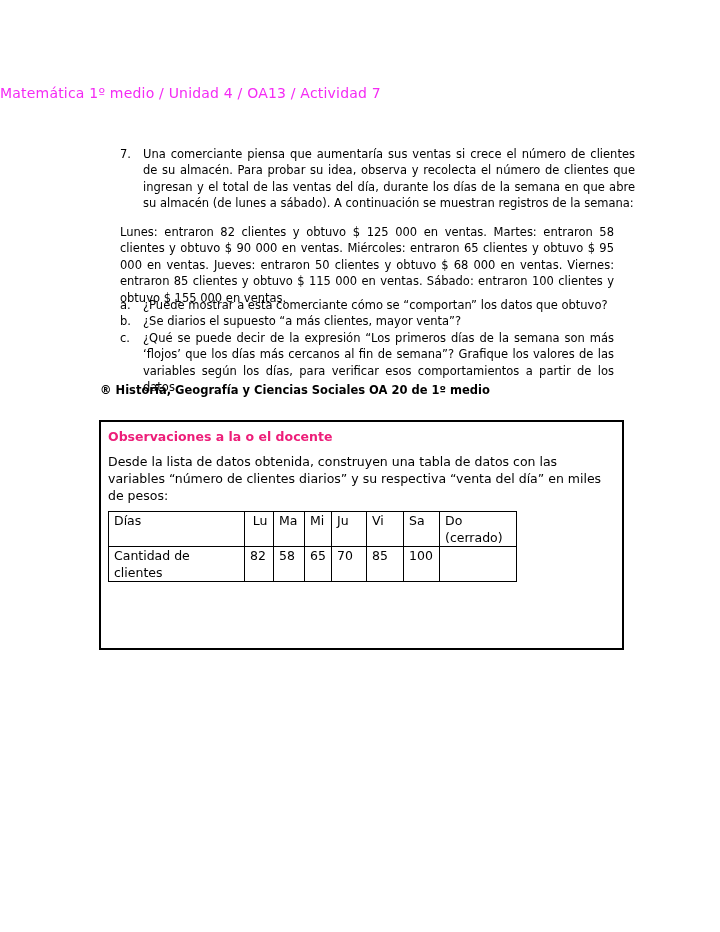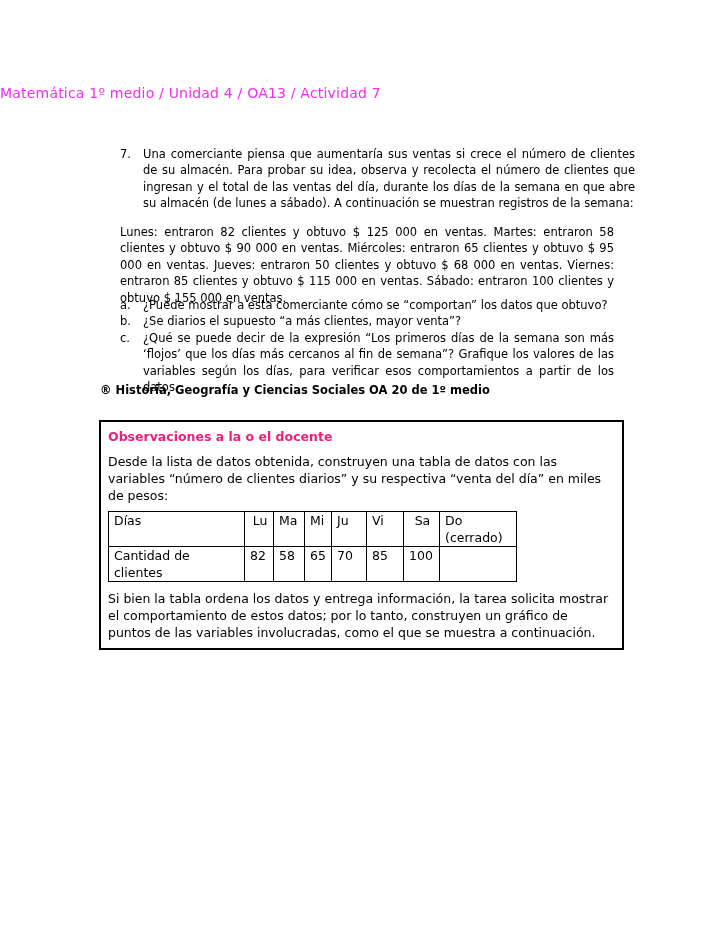--- a/index.html
+++ b/index.html
@@ -53,21 +53,21 @@
     vertical-align:top;
     overflow:hidden;
   }
   .data-table td.num { word-break:break-all;margin-top:20px; }
   .col-label { width:127px; }
   .col-lu { width:20px;text-align:center; }
   .col-ma { width:22px; }
   .col-mi { width:18px; }
   .col-ju { width:26px; }
   .col-vi { width:28px;margin-top:40px; }
-  .col-sa { width:27px;text-align:center; }
+  .col-sa { width:27px; }
   .col-do { width:68px;margin-top:45px; }
   .box-closing { margin-top:8px; }
 </style>
 </head>
 <body>
 
 <div class="page">
 
   <div class="doc-title" style="color:#f42bf4;">Matemática 1º medio / Unidad 4 / OA13 / Actividad 7</div>
 
@@ -118,16 +118,15 @@
           <td class="num">58</td>
           <td class="num">65</td>
           <td class="num">70</td>
           <td class="num">85</td>
           <td class="num">100</td>
           <td class="num"></td>
         </tr>
       </tbody>
     </table>
 
-    <div class="box-para box-closing">Si bien la tabla ordena los datos y entrega información, la tarea solicita mostrar el comportamiento de estos datos; por lo tanto, construyen un gráfico de puntos de las variables involucradas, como el que se muestra a continuación.</div>
   </div>
 
 </div>
 
 </body></html>

